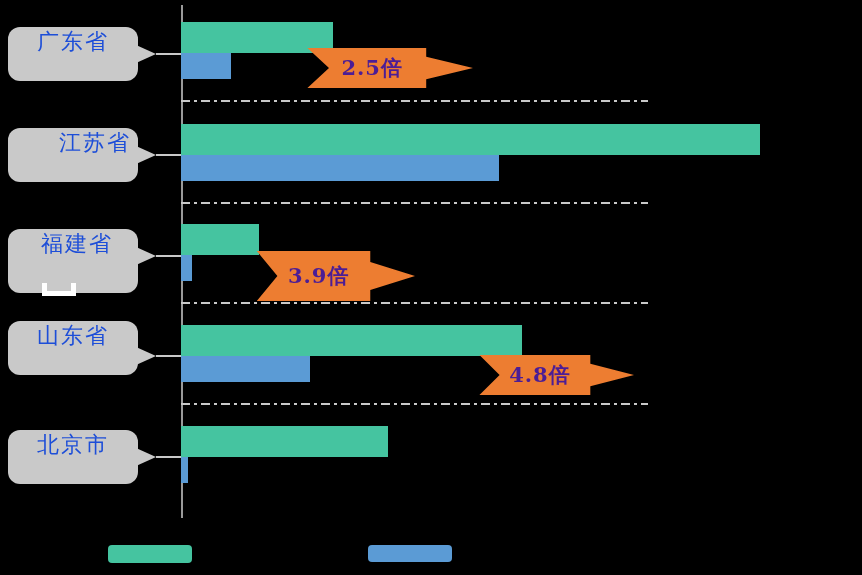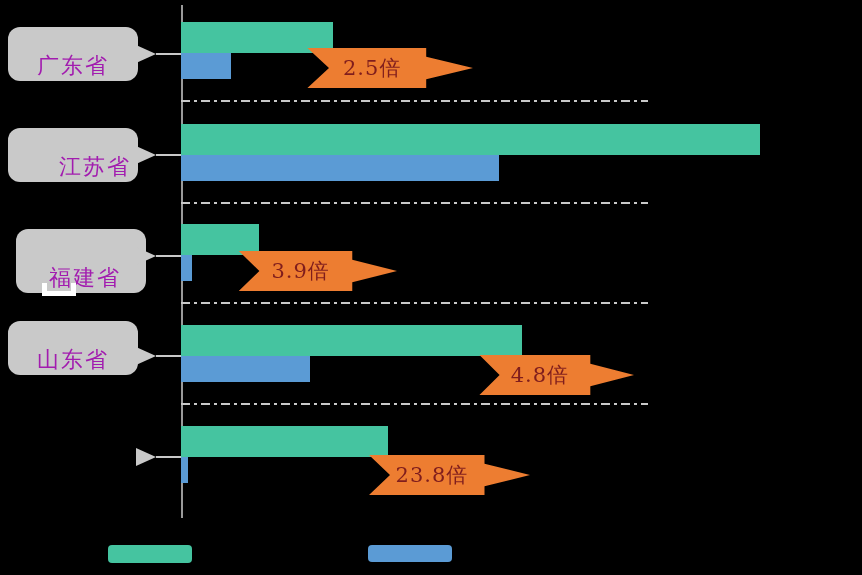--- a/index.html
+++ b/index.html
@@ -45,23 +45,23 @@
       transparent 16px, transparent 20px
     );
   }
 
   
   .label-box {
     position: absolute;
     background: #c9c9c9;
     border-radius: 12px;
     display: flex;
-    align-items: flex-end;
+    align-items: flex-start;
     justify-content: center;
-    color: #a21caf;
+    color: #1d4ed8;
     font-size: 22px;
     letter-spacing: 2px;
     font-family: "DejaVu Serif", "Liberation Serif", serif;
     box-sizing: border-box;
   }
   
   .connector {
     position: absolute;
     height: 2px;
     background: #c9c9c9;
@@ -84,30 +84,31 @@
     box-sizing: border-box;
   }
 
   
   .arrow {
     position: absolute;
     background: #ed7d31;
     display: flex;
     align-items: center;
     justify-content: center;
-    color: #7f1d1d;
+    color: #4c1d95;
     font-size: 21px;
     letter-spacing: 1px;
     -webkit-clip-path: polygon(
         0% 0%, 8% 0%, 20% 50%, 8% 100%, 0% 100%,
         0% 100%, 74% 100%, 74% 78%, 100% 50%, 74% 22%, 74% 0%);
     clip-path: polygon(
         0% 0%, 8% 0%, 20% 50%, 8% 100%, 0% 100%,
         0% 100%, 74% 100%, 74% 78%, 100% 50%, 74% 22%, 74% 0%);
     box-sizing: border-box;
+    font-weight: bold;
   }
   .arrow-text {
     position: absolute;
     left: 0; right: 0;
     text-align: center;
     padding-right: 26%;
     padding-left: 14%;
     font-family: "DejaVu Serif", "Liberation Serif", serif;
     white-space: nowrap;
   }
@@ -138,43 +139,43 @@
     <div class="bar bar-green" style="left: 181px; top: 124px; width: 579px; height: 31px; background: rgb(69, 196, 160);"></div>
     <div class="bar bar-blue" style="left: 181px; top: 155px; width: 318px; height: 26px; background: rgb(91, 155, 213);"></div>
     <div class="label-box" style="left: 8px; top: 128px; width: 130px; height: 54px; padding-left: 44px;">
       <span>江苏省</span>
     </div>
     <div class="tail-tri" style="left: 136px; top: 146px;"></div>
     <div class="connector" style="left: 156px; top: 154px; width: 25px;"></div>
     <div class="sep" style="left: 181px; top: 202px; width: 467px;"></div>
     <div class="bar bar-green" style="left: 181px; top: 224px; width: 78px; height: 31px; background: rgb(69, 196, 160);"></div>
     <div class="bar bar-blue" style="left: 181px; top: 255px; width: 11px; height: 26px; background: rgb(91, 155, 213);"></div>
-    <div class="label-box" style="left: 16px; top: 229px; width: 130px; height: 64px; padding-left: 8px;">
+    <div class="label-box" style="left: 8px; top: 229px; width: 130px; height: 64px; padding-left: 8px;">
       <span>福建省</span>
     </div>
     <div class="tail-tri" style="left: 136px; top: 247px;"></div>
     <div class="connector" style="left: 156px; top: 255px; width: 25px;"></div>
     <div class="u-bracket" style="left: 42px; top: 283px; width: 34px; height: 13px;"></div>
-    <div class="arrow" style="left: 225px; top: 251px; width: 172px; height: 40px; background: rgb(237, 125, 49);">
+    <div class="arrow" style="left: 243px; top: 251px; width: 172px; height: 50px; background: rgb(237, 125, 49);">
       <span class="arrow-text">3.9倍</span>
     </div>
     <div class="sep" style="left: 181px; top: 302px; width: 467px;"></div>
     <div class="bar bar-green" style="left: 181px; top: 325px; width: 341px; height: 31px; background: rgb(69, 196, 160);"></div>
     <div class="bar bar-blue" style="left: 181px; top: 356px; width: 129px; height: 26px; background: rgb(91, 155, 213);"></div>
     <div class="label-box" style="left: 8px; top: 321px; width: 130px; height: 54px;">
       <span>山东省</span>
     </div>
     <div class="tail-tri" style="left: 136px; top: 347px;"></div>
     <div class="connector" style="left: 156px; top: 355px; width: 25px;"></div>
     <div class="arrow" style="left: 466px; top: 355px; width: 168px; height: 40px; background: rgb(237, 125, 49);">
       <span class="arrow-text">4.8倍</span>
     </div>
     <div class="sep" style="left: 181px; top: 403px; width: 467px;"></div>
     <div class="bar bar-green" style="left: 181px; top: 426px; width: 207px; height: 31px; background: rgb(69, 196, 160);"></div>
     <div class="bar bar-blue" style="left: 181px; top: 457px; width: 7px; height: 26px; background: rgb(91, 155, 213);"></div>
+    <div class="label-box" style="left: 8px; top: 430px; width: 130px; height: 54px;">
+      <span>北京市</span>
+    </div>
     <div class="tail-tri" style="left: 136px; top: 448px;"></div>
     <div class="connector" style="left: 156px; top: 456px; width: 25px;"></div>
-    <div class="arrow" style="left: 355px; top: 455px; width: 175px; height: 40px; background: rgb(237, 125, 49);">
-      <span class="arrow-text">23.8倍</span>
-    </div>
     <div class="legend-swatch" style="left: 108px; top: 545px; width: 84px; height: 18px; background: rgb(69, 196, 160);"></div>
     <div class="legend-swatch" style="left: 368px; top: 545px; width: 84px; height: 17px; background: rgb(91, 155, 213);"></div>
   </div>
 
 </body></html>

